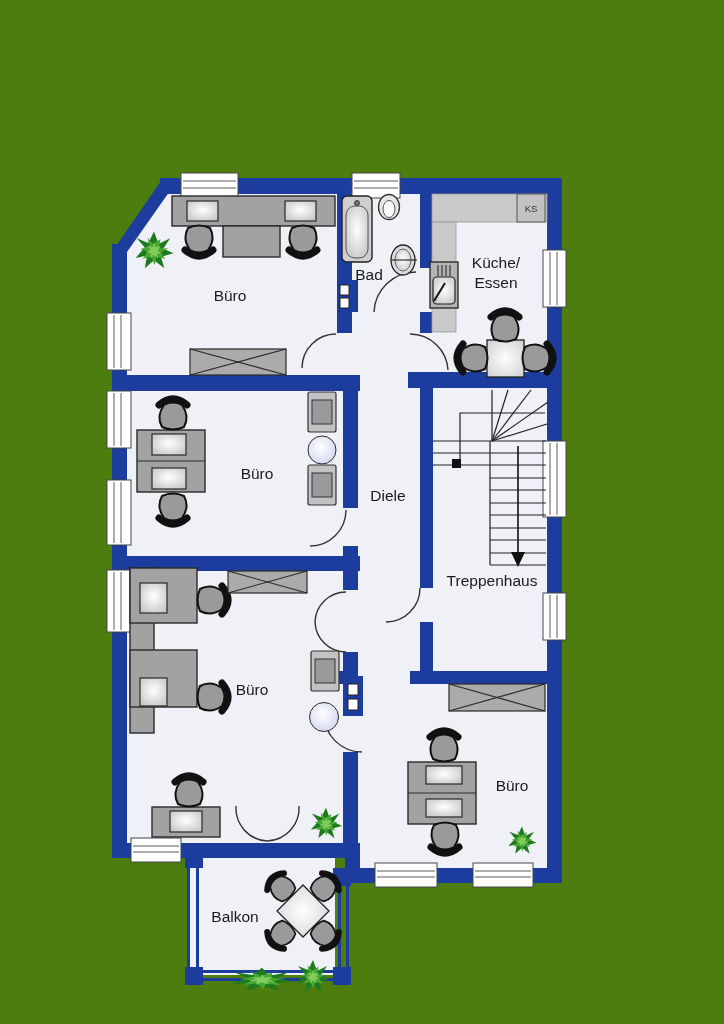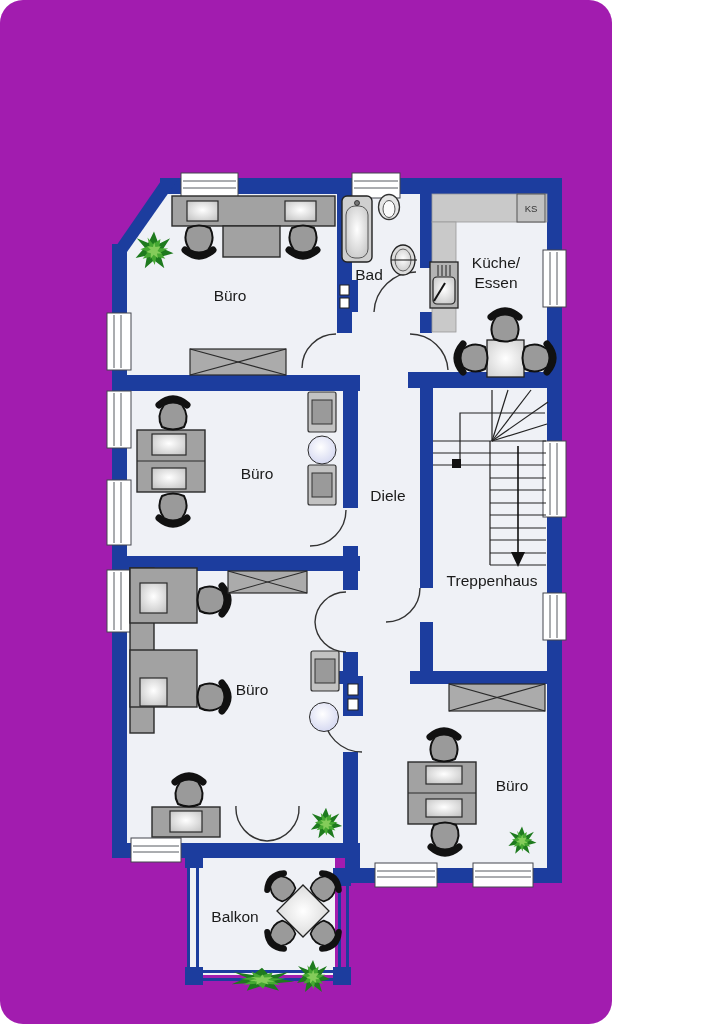--- a/index.html
+++ b/index.html
@@ -1,16 +1,16 @@
 <!DOCTYPE html>
 <html><head>
 <meta charset="utf-8">
 <style>
   html,body{margin:0;padding:0;background:#ffffff;}
-  .page{position:relative;width:612px;height:1024px;background:#a21caf;font-family:"Liberation Sans",sans-serif;border-radius:23px;}
+  .page{position:relative;width:724px;height:1024px;background:#4d7c0f;font-family:"Liberation Sans",sans-serif;}
   svg{display:block;}
   .w{fill:#1c3d9e;}
   .win{fill:#ffffff;stroke:#44474f;stroke-width:1;}
   .winl{stroke:#44474f;stroke-width:0.9;}
   .arc{fill:none;stroke:#333;stroke-width:1.4;}
   .desk{fill:#a2a2a2;stroke:#2a2a2a;stroke-width:1.4;}
   .mon{fill:url(#mg);stroke:#2a2a2a;stroke-width:1.2;}
   .cab{fill:#ababab;stroke:#2a2a2a;stroke-width:1.2;}
   .cabx{stroke:#2a2a2a;stroke-width:1.1;}
   .stair{stroke:#222;stroke-width:1.2;fill:none;}

